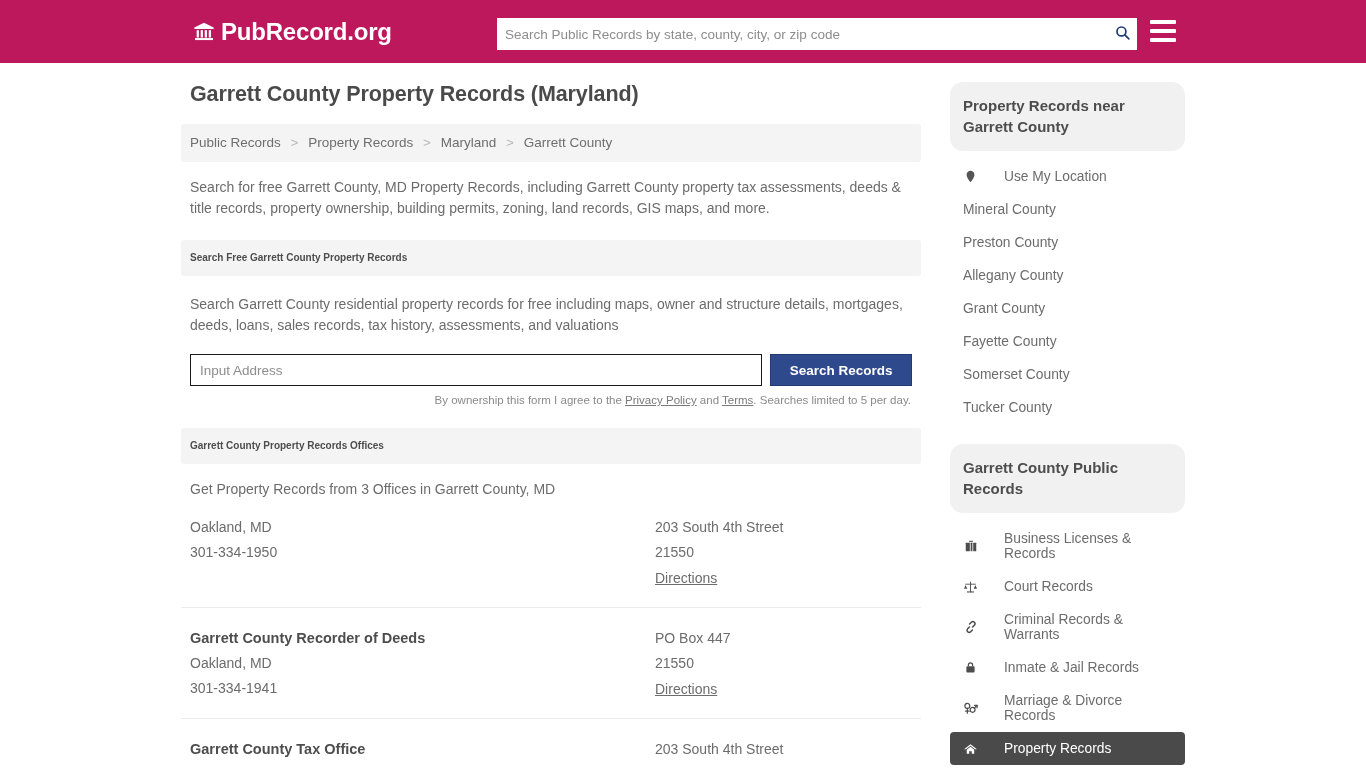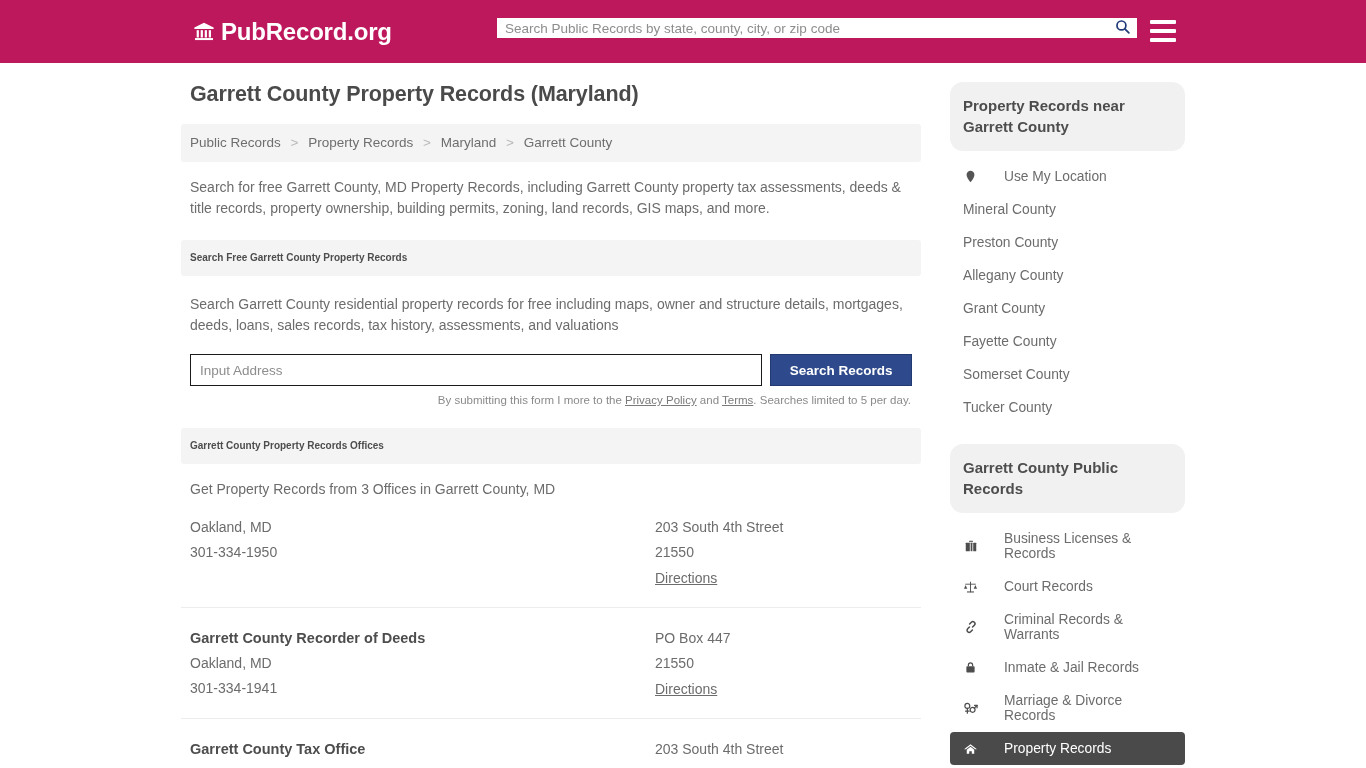--- a/index.html
+++ b/index.html
@@ -32,21 +32,21 @@
     font-size: 24px;
     font-weight: bold;
     letter-spacing: -0.2px;
     white-space: nowrap;
   }
   .header-search {
     position: absolute;
     left: 497px;
     top: 18px;
     width: 640px;
-    height: 20px;
+    height: 32px;
     background: #ffffff;
     display: flex;
     align-items: center;
   }
   .header-search input {
     flex: 1;
     border: 0;
     outline: none;
     height: 26px;
     padding: 0 8px;
@@ -316,21 +316,21 @@
         <div class="section-bar">Search Free Garrett County Property Records</div>
         <div class="section-body">
           <p class="section-desc">Search Garrett County residential property records for free including maps, owner and structure details, mortgages, deeds, loans, sales records, tax history, assessments, and valuations</p>
 
           <div class="search-form">
             <input class="addr-input" type="text" placeholder="Input Address" style="">
             <button class="submit-btn">Search Records</button>
           </div>
 
           <p class="disclaimer">
-            <span>By submitting this form I more to the </span><a href="#">Privacy Policy</a><span> and </span><a href="#">Terms</a><span>. Searches limited to 5 per day.</span>
+            <span>By ownership this form I agree to the </span><a href="#">Privacy Policy</a><span> and </span><a href="#">Terms</a><span>. Searches limited to 5 per day.</span>
           </p>
         </div>
       </div>
 
       <div class="offices">
         <div class="section-bar">Garrett County Property Records Offices</div>
         <p class="offices-count">Get Property Records from 3 Offices in Garrett County, MD</p>
 
         <div class="office-row">
           <div class="office-left">

